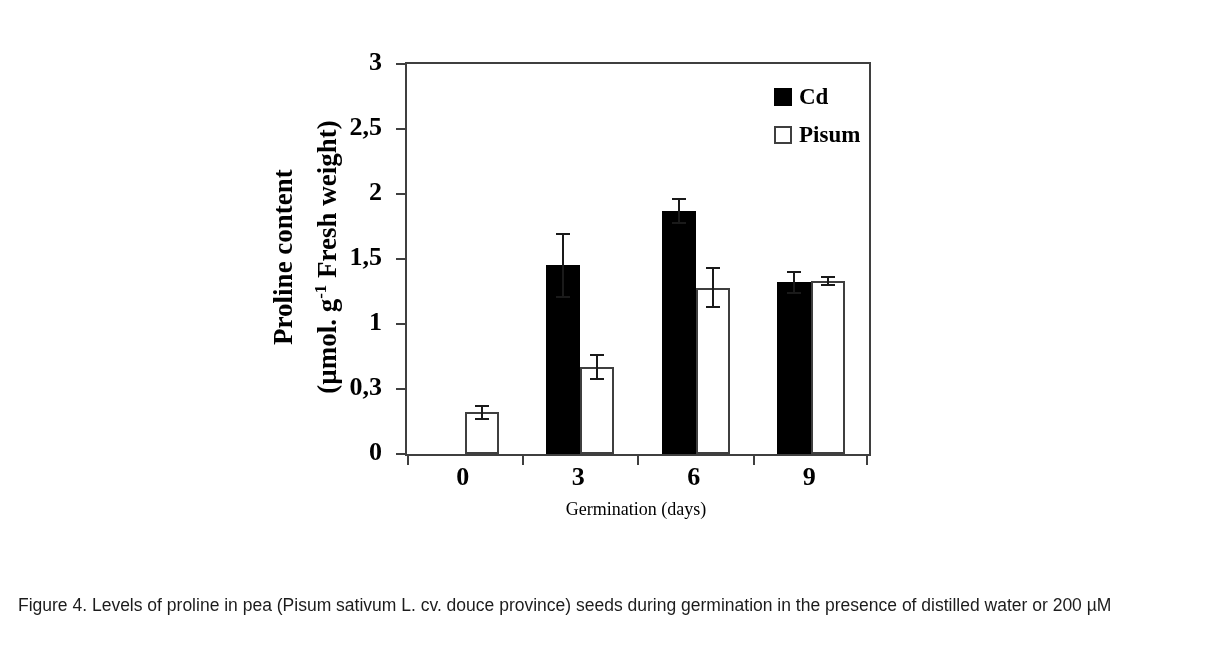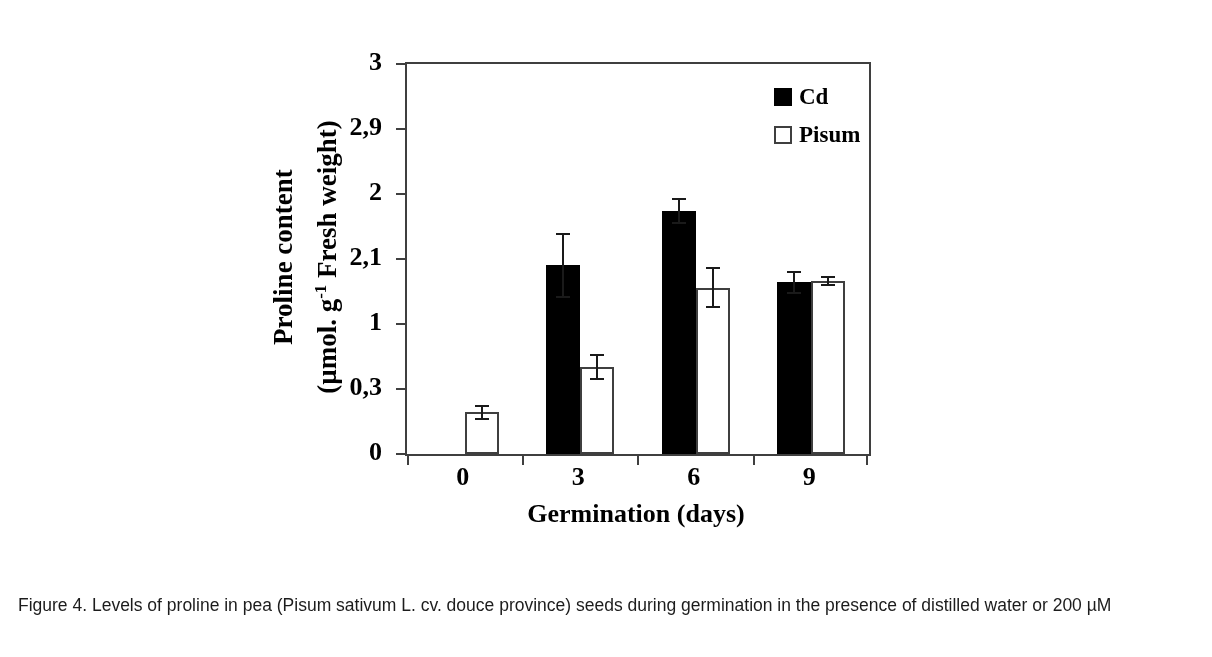--- a/index.html
+++ b/index.html
@@ -17,21 +17,21 @@
   .axis-tick-y{position:absolute;left:-11px;width:11px;height:2px;background:#3f3f3f;}
   .axis-tick-x{position:absolute;top:100%;margin-top:2px;width:2px;height:9px;background:#3f3f3f;}
 
   
   #y-tick-labels{position:absolute;left:308px;top:62px;width:74px;height:390px;}
   .ytick-label{position:absolute;right:0;width:100%;height:30px;line-height:30px;
                text-align:right;font-size:26px;font-weight:bold;}
   #x-tick-labels{position:absolute;left:405px;top:462px;width:462px;height:32px;}
   .xtick-label{position:absolute;width:80px;text-align:center;font-size:26px;font-weight:bold;}
   #x-axis-title{position:absolute;left:405px;top:499px;width:462px;text-align:center;
-                font-size:26px;font-weight:bold;}
+                font-size:18px;font-weight:normal;}
   #y-axis-title{position:absolute;left:92px;top:219px;width:420px;height:76px;
                 transform:rotate(-90deg);text-align:center;
                 font-size:27px;font-weight:bold;line-height:38px;}
   #y-axis-title sup{font-size:17px;}
 
   
   #legend{position:absolute;left:367px;top:23px;}
   .legend-item{display:flex;align-items:center;margin-bottom:18px;}
   .legend-swatch{display:inline-block;margin-right:7px;}
   .legend-swatch.filled{width:18px;height:18px;background:#000;}
@@ -52,23 +52,23 @@
 
   <div id="y-axis-title">
     <div>Proline content</div>
     <div><span>(µmol. g</span><sup>-1</sup><span> Fresh weight)</span></div>
   </div>
 
   <div id="y-tick-labels">
       <div class="ytick-label" style="top: 375px;">0</div>
       <div class="ytick-label" style="top: 310px;">0,3</div>
       <div class="ytick-label" style="top: 245px;">1</div>
-      <div class="ytick-label" style="top: 180px;">2,1</div>
+      <div class="ytick-label" style="top: 180px;">1,5</div>
       <div class="ytick-label" style="top: 115px;">2</div>
-      <div class="ytick-label" style="top: 50px;">2,9</div>
+      <div class="ytick-label" style="top: 50px;">2,5</div>
       <div class="ytick-label" style="top: -15px;">3</div>
     </div>
 
   <div id="plot-area">
     <div id="legend">
         <div class="legend-item">
           <span class="legend-swatch filled"></span>
           <span class="legend-text">Cd</span>
         </div>
         <div class="legend-item">

